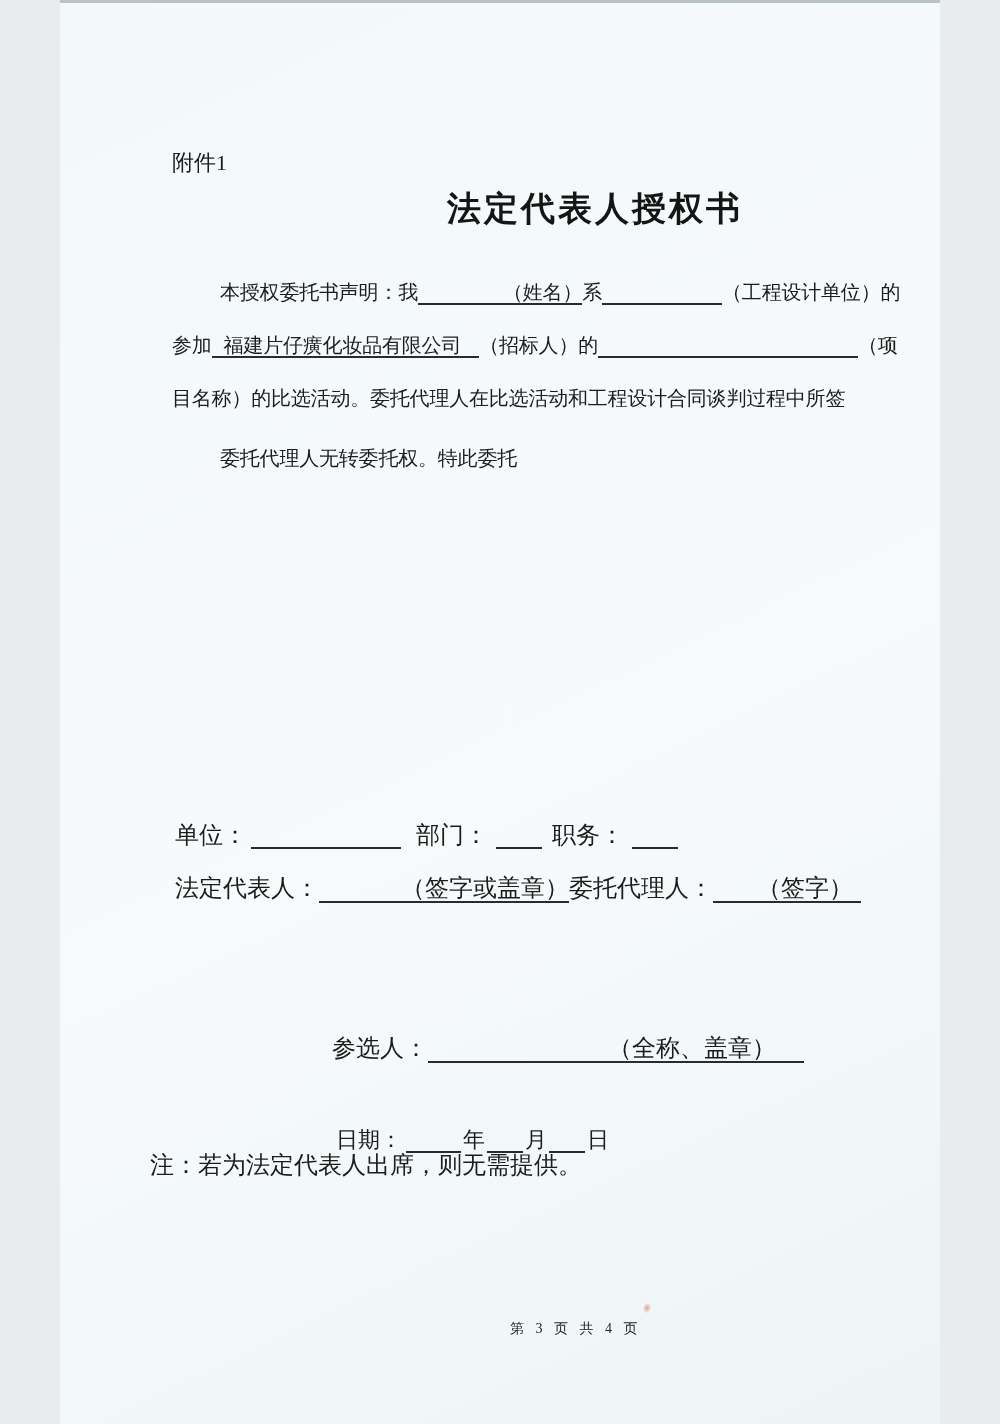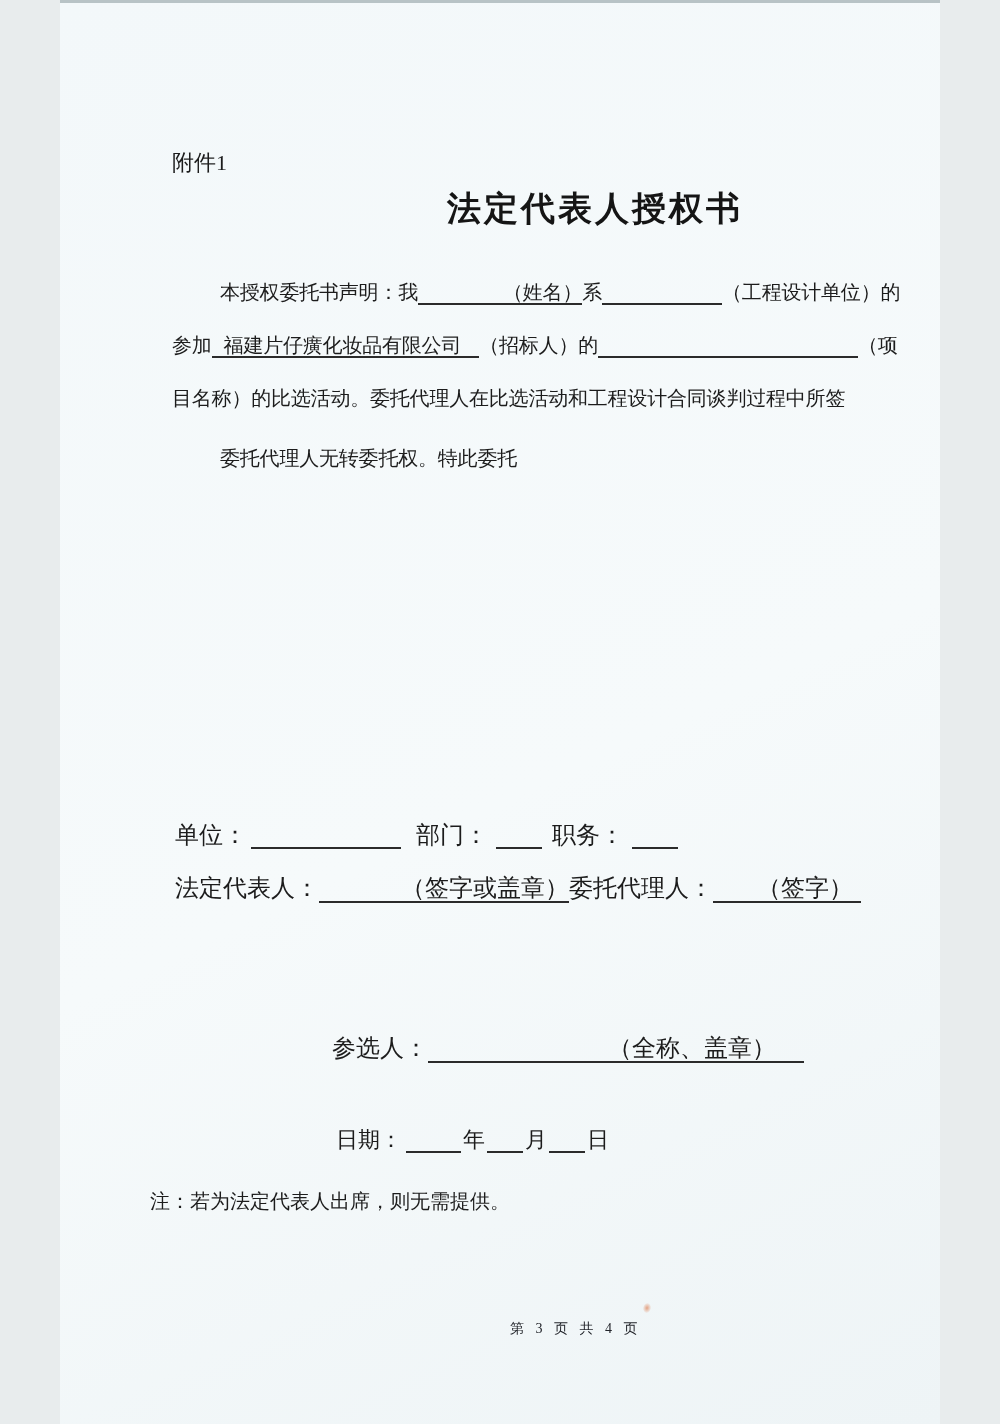--- a/index.html
+++ b/index.html
@@ -27,21 +27,21 @@
   .w85{width:85px}.w115{width:115px}.w120{width:120px}.w150{width:150px}
   .w180{width:180px}.w260{width:260px}
   .ml2{margin-left:2px}.ml4{margin-left:4px}.ml8{margin-left:8px}
   .ml10{margin-left:10px}.ml15{margin-left:15px}
   .form-row{position:absolute;left:115px;font-size:24px;line-height:28px;white-space:nowrap;}
   .row1{top:768px;}
   .row2{top:821px;}
   .row3{top:874px;}
   .participant-row{position:absolute;left:272px;top:1034px;font-size:24px;line-height:28px;white-space:nowrap;}
   .date-row{position:absolute;left:276px;top:1127px;font-size:22px;line-height:26px;white-space:nowrap;}
-  .note-row{position:absolute;left:90px;top:1188px;font-size:20px;line-height:26px;white-space:nowrap;}
+  .note-row{position:absolute;left:90px;top:1152px;font-size:24px;line-height:26px;white-space:nowrap;}
   .footer{position:absolute;left:450px;top:1320px;font-size:14px;letter-spacing:4px;color:#22242a;}
   
   .stamp{color:#c4453a;}
   .stamp-char{position:absolute;left:948px;top:650px;font-size:36px;font-family:"Liberation Sans","DejaVu Sans",sans-serif;
     transform:rotate(36deg);opacity:.8;letter-spacing:6px;white-space:nowrap;}
   .stamp-stroke1{position:absolute;left:954px;top:750px;width:15px;height:5px;background:#c4453a;
     border-radius:3px;transform:rotate(38deg);opacity:.85;}
   .stamp-stroke2{position:absolute;left:960px;top:776px;width:18px;height:5px;background:#c4453a;
     border-radius:3px;transform:rotate(58deg);opacity:.85;}
   .stamp-digits{position:absolute;left:942px;top:810px;font-size:14px;font-weight:700;

